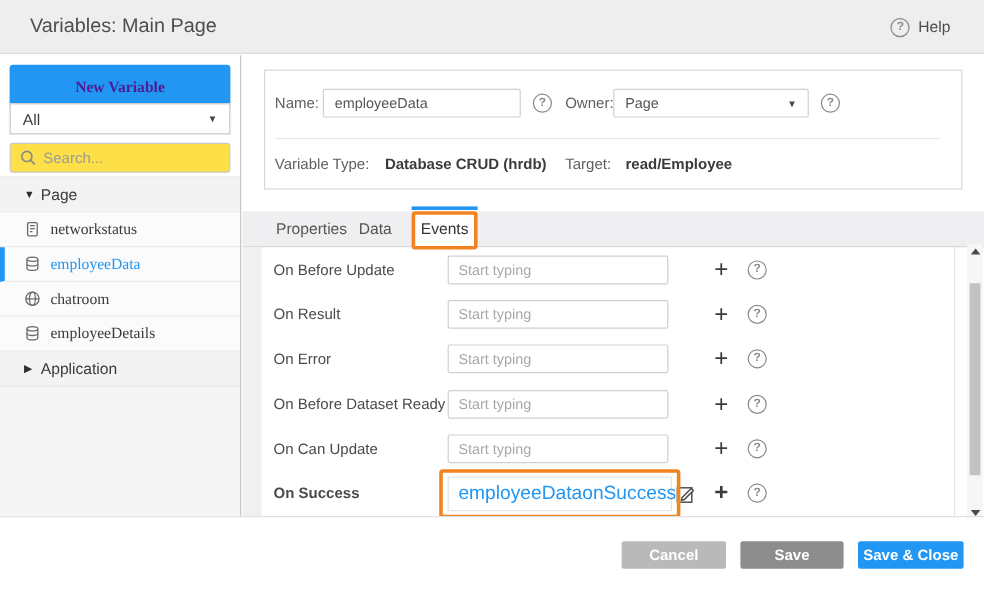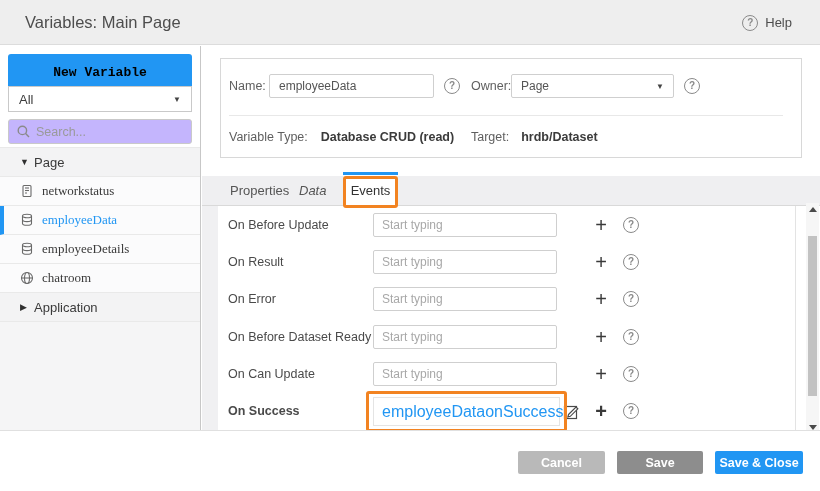--- a/index.html
+++ b/index.html
@@ -10,24 +10,24 @@
   
   .header { position:absolute; left:0; top:0; width:820px; height:45px; background:#eeeeee; border-bottom:1px solid #dcdcdc; }
   .header .title { position:absolute; left:25px; top:0; line-height:45px; font-size:16.5px; color:#4d4d4d; }
   .header .help { position:absolute; right:28px; top:0; height:45px; display:flex; align-items:center; gap:7px; cursor:pointer; }
   .header .help .label { font-size:13px; color:#4d4d4d; }
   .qmark { display:inline-block; width:16px; height:16px; border:1.5px solid #8a8a8a; border-radius:50%; color:#8a8a8a; font-size:10px; font-weight:bold; line-height:13px; text-align:center; }
 
   
   .sidebar { position:absolute; left:0; top:46px; width:201px; height:384px; background:#f5f5f6; border-right:1px solid #c7c7c7; }
   .sidebar-top { position:absolute; left:0; top:0; width:100%; height:101px; background:#fff; }
-  .btn-new-variable { position:absolute; left:8px; top:8px; width:184px; height:37px; background:#2196f3; border:none; border-radius:3px; color:#000000; font-weight:bold; font-size:13px; font-family:Liberation Mono, monospace; cursor:pointer; }
+  .btn-new-variable { position:absolute; left:8px; top:8px; width:184px; height:37px; background:#2196f3; border:none; border-radius:3px; color:#4c1d95; font-weight:bold; font-size:13px; font-family:Liberation Serif, serif; cursor:pointer; }
   .filter-select { position:absolute; left:8px; top:40px; width:184px; height:26px; background:#fff; border:1px solid #c9c9c9; border-radius:0; display:flex; align-items:center; padding:0 10px; font-size:13px; color:#3c3c3c; cursor:pointer; }
   .filter-select .caret { margin-left:auto; font-size:8px; color:#444; }
-  .search-box { position:absolute; left:8px; top:73px; width:184px; height:25px; background:#c4b5fd; border:1px solid #c9c9c9; border-radius:3px; display:flex; align-items:center; padding:0 8px; gap:6px; }
+  .search-box { position:absolute; left:8px; top:73px; width:184px; height:25px; background:#fde047; border:1px solid #c9c9c9; border-radius:3px; display:flex; align-items:center; padding:0 8px; gap:6px; }
   .search-box input { border:none; outline:none; width:130px; font-size:12.5px; font-family:inherit; color:#444; background:transparent; }
   .search-box input::placeholder { color:#9a9a9a; }
   .tree { position:absolute; left:0; top:101px; width:100%; border-top:1px solid #e9e9e9; }
   .tree-row { height:29px; display:flex; align-items:center; border-bottom:1px solid #e9e9e9; cursor:pointer; font-size:13px; color:#3a3a3a; }
   .tree-row.group { background:#f3f3f4; padding-left:20px; }
   .tree-row.group .arrow { font-size:9px; color:#2f2f2f; width:14px; }
   .tree-row.item { background:#fbfbfc; padding-left:20px;font-family:Liberation Serif, serif; }
   .tree-row.item .v-icon { width:15px; height:15px; margin-right:7px; display:inline-flex; }
   .tree-row.item.selected { border-left:4px solid #2196f3; padding-left:16px; }
   .tree-row.item.selected .label { color:#2196f3; }
@@ -47,21 +47,21 @@
   .panel-divider { position:absolute; left:8px; right:18px; top:56px; height:1px; background:#e8e8e8; }
   .vt-row { position:absolute; left:8px; top:66px; height:24px; display:flex; align-items:center; font-size:12.5px; }
   .vt-row .value { margin-left:13px; color:#3b3b3b; font-weight:bold; }
   .target-row { position:absolute; left:250px; top:66px; height:24px; display:flex; align-items:center; font-size:12.5px; }
   .target-row .value { margin-left:12px; color:#3b3b3b; font-weight:bold; }
 
   
   .tab-bar { position:absolute; left:0; top:130px; width:640px; height:30px; background:#efeff1; border-bottom:1px solid #d9d9d9; }
   .tab { position:absolute; top:0; line-height:30px; font-size:13px; color:#555; cursor:pointer; }
   .tab-properties { left:28px; }
-  .tab-data { left:97px;font-style:italic; }
+  .tab-data { left:97px; }
   .tab-events-box { position:absolute; left:144px; top:0; width:49px; height:30px; background:#fff; text-align:center; line-height:30px; font-size:13px; color:#333; cursor:pointer; }
   .tab-indicator { position:absolute; left:141px; top:-4px; width:55px; height:3px; background:#2196f3; }
   .tab-annotation { position:absolute; left:141px; top:0px; width:55px; height:32px; border:3px solid #f28321; border-radius:3px; pointer-events:none; }
 
   
   .gray-strip { position:absolute; left:0; top:160px; width:16px; height:270px; background:#f0f0f2; }
   .events-right-border { position:absolute; left:593px; top:160px; width:1px; height:270px; background:#e3e3e3; }
   .event-row { position:absolute; left:16px; width:578px; height:30px; }
   .event-row .row-label { position:absolute; left:10px; top:0; line-height:25px; font-size:12.5px; color:#4a4a4a; }
   .event-row input { position:absolute; left:155px; top:0; width:184px; height:24px; border:1px solid #cfcfcf; border-radius:2px; padding:0 8px; font-size:12px; font-family:inherit; color:#555; outline:none; }
@@ -149,39 +149,39 @@
             </svg>
     </span>
 
     <span class="label">employeeData</span>
   </div>
 
   <div class="tree-row item">
 
     <span class="v-icon">
       <svg width="14" height="14" viewBox="0 0 14 14" fill="none" stroke="#6a6a6a" stroke-width="1.1">
+              <circle cx="7" cy="7" r="5.5"></circle>
+              <ellipse cx="7" cy="7" rx="2.5" ry="5.5"></ellipse>
+              <line x1="1.5" y1="7" x2="12.5" y2="7"></line>
+            </svg>
+    </span>
+    <span class="label">chatroom</span>
+  </div>
+
+  <div class="tree-row item">
+
+    <span class="v-icon">
+      <svg width="14" height="14" viewBox="0 0 14 14" fill="none" stroke="#6a6a6a" stroke-width="1.1">
               <ellipse cx="7" cy="3" rx="4.5" ry="1.8"></ellipse>
               <path d="M2.5 3v7.5c0 1 2 1.8 4.5 1.8s4.5-.8 4.5-1.8V3"></path>
               <path d="M2.5 6.8c0 1 2 1.8 4.5 1.8s4.5-.8 4.5-1.8"></path>
             </svg>
     </span>
 
     <span class="label">employeeDetails</span>
-  </div>
-
-  <div class="tree-row item">
-
-    <span class="v-icon">
-      <svg width="14" height="14" viewBox="0 0 14 14" fill="none" stroke="#6a6a6a" stroke-width="1.1">
-              <circle cx="7" cy="7" r="5.5"></circle>
-              <ellipse cx="7" cy="7" rx="2.5" ry="5.5"></ellipse>
-              <line x1="1.5" y1="7" x2="12.5" y2="7"></line>
-            </svg>
-    </span>
-    <span class="label">chatroom</span>
   </div>
 
   <div class="tree-row group">
     <span class="arrow">▶</span>
     <span class="label">Application</span>
   </div>
 </div>
   </div>
 
   <div class="main">
@@ -192,25 +192,25 @@
       <span class="qmark q-name">?</span>
       <div class="fld-label owner-label"><span>Owner:</span> <span class="req">*</span></div>
       <div class="owner-select">
         <span>Page</span>
         <span class="caret">▼</span>
       </div>
       <span class="qmark q-owner">?</span>
       <div class="panel-divider"></div>
       <div class="vt-row">
         <span class="fld-label">Variable Type:</span>
-        <span class="value">Database CRUD (read)</span>
+        <span class="value">Database CRUD (hrdb)</span>
       </div>
       <div class="target-row">
         <span class="fld-label">Target:</span>
-        <span class="value">hrdb/Dataset</span>
+        <span class="value">read/Employee</span>
       </div>
     </div>
 
     <div class="tab-bar">
       <span class="tab tab-properties">Properties</span>
       <span class="tab tab-data">Data</span>
       <div class="tab-indicator"></div>
       <div class="tab-events-box">Events</div>
       <div class="tab-annotation"></div>
     </div>

